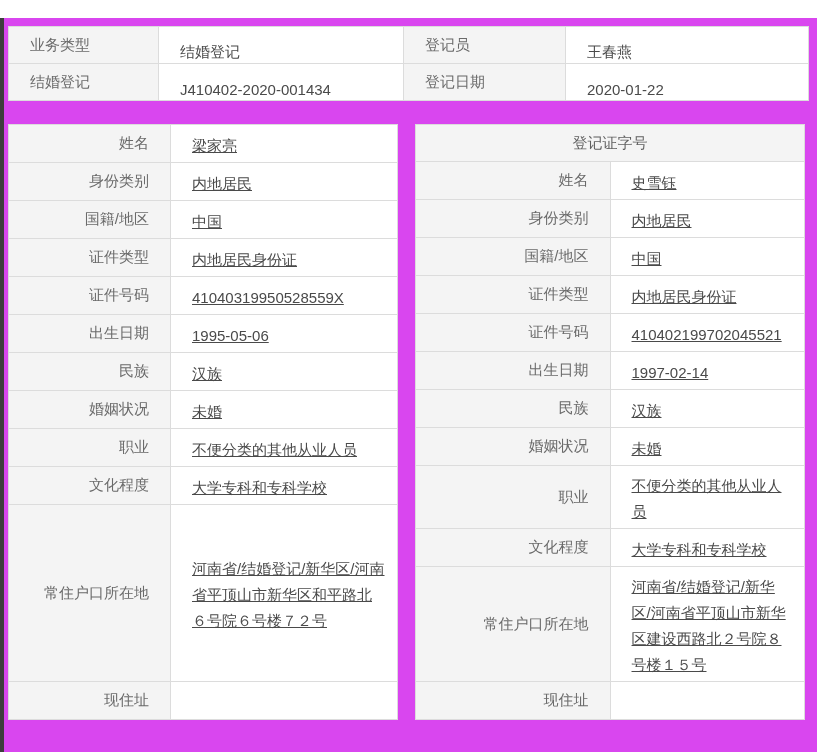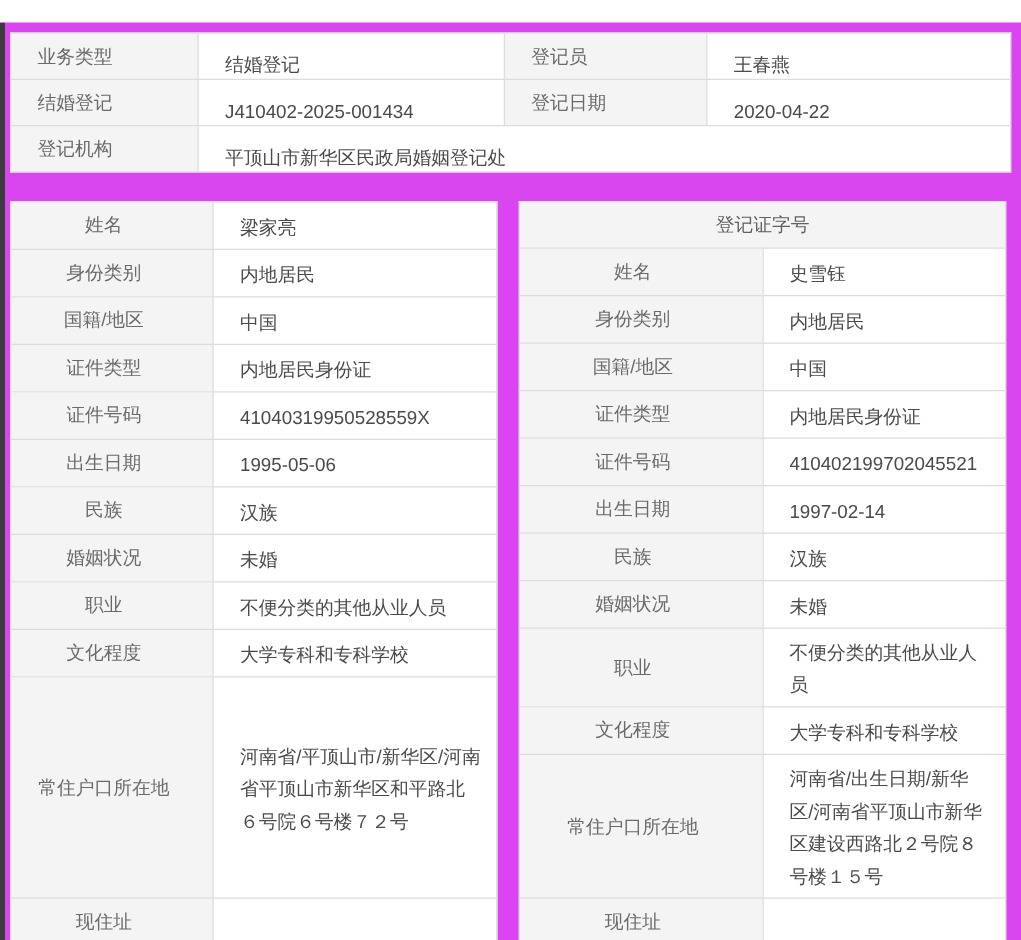--- a/index.html
+++ b/index.html
@@ -61,31 +61,32 @@
   .person-table .hdr {
     background: #f4f4f4;
     color: #5f5f5f;
     text-align: center;
     height: 37px;
     padding: 0 10px;
   }
   .person-table .lbl {
     background: #f4f4f4;
     color: #6a6a6a;
-    text-align: center;
+    text-align: right;
     width: 162px;
     height: 38px;
     padding: 0 21px 0 8px;
   }
   .person-table .val {
     color: #4a4a4a;
     padding: 7px 12px 3px 21px;
     line-height: 26px;
     word-break: break-all;
     height: 38px;
+    text-decoration: underline;
   }
   .person-table tr.tall .lbl,
   .person-table tr.tall .val { height: auto; }
 </style>
 </head>
 <body>
 
 <div class="page">
   <div class="left-edge"></div>
   <div class="content">
@@ -99,27 +100,23 @@
       </colgroup>
       <tbody>
         <tr>
           <td class="lbl">业务类型</td>
           <td class="val">结婚登记</td>
           <td class="lbl">登记员</td>
           <td class="val">王春燕</td>
         </tr>
         <tr>
           <td class="lbl">结婚登记</td>
-          <td class="val">J410402-2025-001434</td>
+          <td class="val">J410402-2020-001434</td>
           <td class="lbl">登记日期</td>
-          <td class="val">2020-04-22</td>
-        </tr>
-        <tr>
-          <td class="lbl">登记机构</td>
-          <td class="val" colspan="3">平顶山市新华区民政局婚姻登记处</td>
+          <td class="val">2020-01-22</td>
         </tr>
       </tbody>
     </table>
 
     <div class="tables-row">
 
       <table class="person-table">
         <tbody>
           <tr>
             <td class="lbl">姓名</td>
@@ -156,21 +153,21 @@
           <tr>
             <td class="lbl">职业</td>
             <td class="val">不便分类的其他从业人员</td>
           </tr>
           <tr>
             <td class="lbl">文化程度</td>
             <td class="val">大学专科和专科学校</td>
           </tr>
           <tr class="tall">
             <td class="lbl">常住户口所在地</td>
-            <td class="val">河南省/平顶山市/新华区/河南省平顶山市新华区和平路北６号院６号楼７２号</td>
+            <td class="val">河南省/结婚登记/新华区/河南省平顶山市新华区和平路北６号院６号楼７２号</td>
           </tr>
           <tr>
             <td class="lbl">现住址</td>
             <td class="val"></td>
           </tr>
 
         </tbody>
       </table>
 
       <table class="person-table">
@@ -213,21 +210,21 @@
           <tr>
             <td class="lbl">职业</td>
             <td class="val">不便分类的其他从业人员</td>
           </tr>
           <tr>
             <td class="lbl">文化程度</td>
             <td class="val">大学专科和专科学校</td>
           </tr>
           <tr class="tall">
             <td class="lbl">常住户口所在地</td>
-            <td class="val">河南省/出生日期/新华区/河南省平顶山市新华区建设西路北２号院８号楼１５号</td>
+            <td class="val">河南省/结婚登记/新华区/河南省平顶山市新华区建设西路北２号院８号楼１５号</td>
           </tr>
           <tr>
             <td class="lbl">现住址</td>
             <td class="val"></td>
           </tr>
 
         </tbody>
       </table>
 
     </div>

